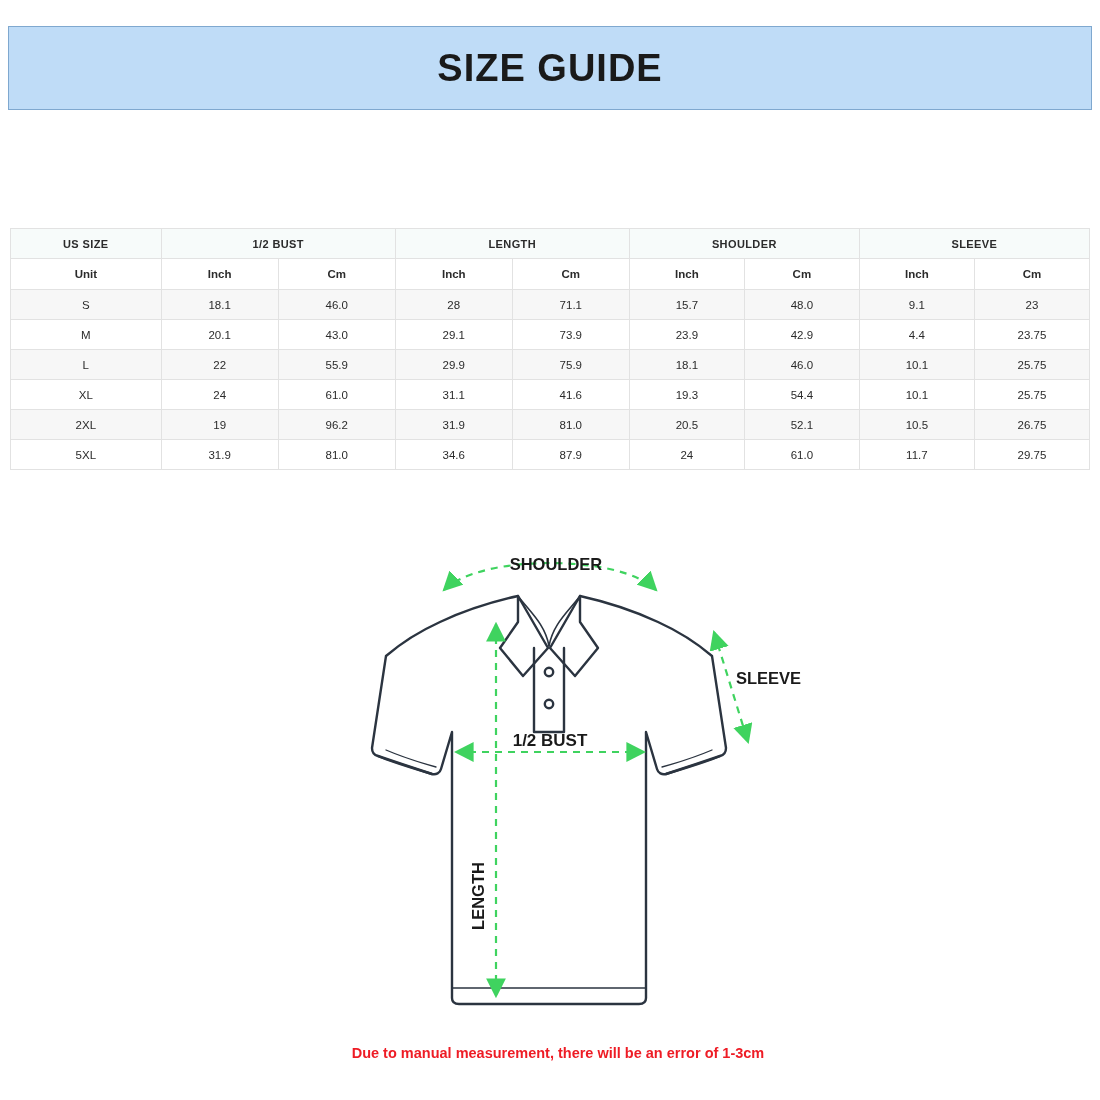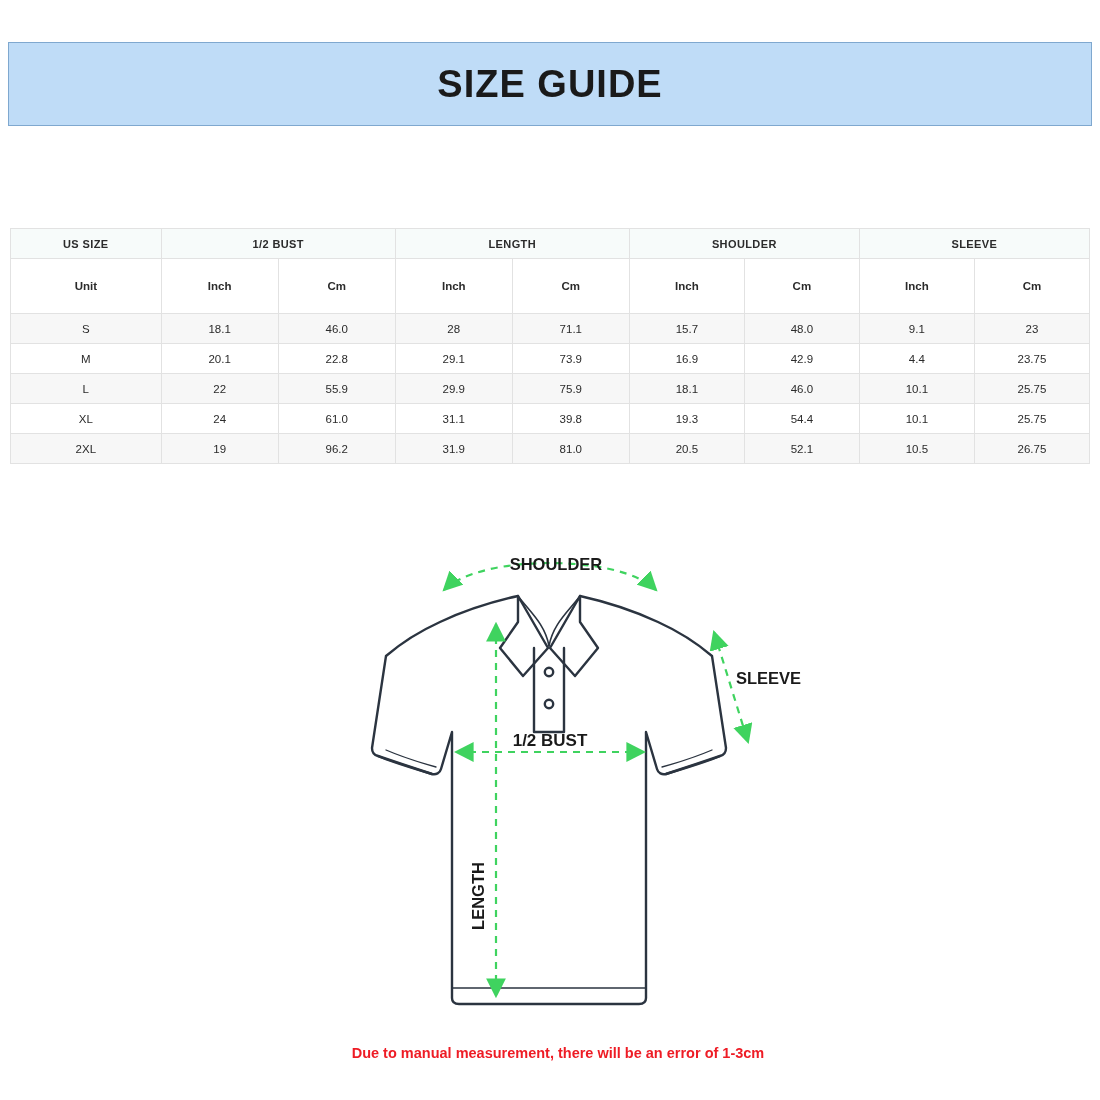--- a/index.html
+++ b/index.html
@@ -17,21 +17,21 @@
   .page {
     position: relative;
     width: 1100px;
     height: 1100px;
   }
 
   
   .banner {
     position: absolute;
     left: 8px;
-    top: 42px;
+    top: 26px;
     width: 1084px;
     height: 84px;
     background: #bfdcf7;
     border: 1px solid #7fa8cf;
     box-sizing: border-box;
     display: flex;
     align-items: center;
     justify-content: center;
     text-align: right;
   }
@@ -67,21 +67,21 @@
     letter-spacing: 0.4px;
     height: 29px;
     padding: 0;
     margin-left: 19px;
   }
   thead tr.unit-row th {
     background: #ffffff;
     font-size: 11.5px;
     font-weight: bold;
     height: 30px;
-    padding: 12px;
+    padding: 0;
   }
   tbody td {
     height: 29px;
     padding: 0;
     font-size: 11.5px;
     font-weight: normal;
   }
   tbody tr.alt td {
     background: #f7f7f7;
   }
@@ -161,60 +161,71 @@
           <td>28</td>
           <td>71.1</td>
           <td>15.7</td>
           <td>48.0</td>
           <td>9.1</td>
           <td>23</td>
         </tr>
         <tr class="plain">
           <td class="size-cell">M</td>
           <td>20.1</td>
-          <td>22.8</td>
+          <td>43.0</td>
           <td>29.1</td>
           <td>73.9</td>
-          <td>16.9</td>
+          <td>23.9</td>
           <td>42.9</td>
           <td>4.4</td>
           <td>23.75</td>
         </tr>
         <tr class="alt">
           <td class="size-cell">L</td>
           <td>22</td>
           <td>55.9</td>
           <td>29.9</td>
           <td>75.9</td>
           <td>18.1</td>
           <td>46.0</td>
           <td>10.1</td>
           <td>25.75</td>
         </tr>
         <tr class="plain">
           <td class="size-cell">XL</td>
           <td>24</td>
           <td>61.0</td>
           <td>31.1</td>
-          <td>39.8</td>
+          <td>41.6</td>
           <td>19.3</td>
           <td>54.4</td>
           <td>10.1</td>
           <td>25.75</td>
         </tr>
         <tr class="alt">
           <td class="size-cell">2XL</td>
           <td>19</td>
           <td>96.2</td>
           <td>31.9</td>
           <td>81.0</td>
           <td>20.5</td>
           <td>52.1</td>
           <td>10.5</td>
           <td>26.75</td>
+        </tr>
+        <tr class="plain">
+          <td class="size-cell">5XL</td>
+          <td>31.9</td>
+          <td>81.0</td>
+          <td>34.6</td>
+          <td>87.9</td>
+          <td>24</td>
+          <td>61.0</td>
+          <td>11.7</td>
+          <td>29.75</td>
         </tr>
       </tbody>
     </table>
   </div>
 
   <div class="diagram">
     <svg width="1100" height="500" viewBox="0 0 1100 500" xmlns="http://www.w3.org/2000/svg">
       <defs>
         <marker id="arrH" markerWidth="9" markerHeight="9" refX="8" refY="4.5" orient="auto">
           <path d="M0,0 L9,4.5 L0,9 z" fill="#3fd35f"></path>

